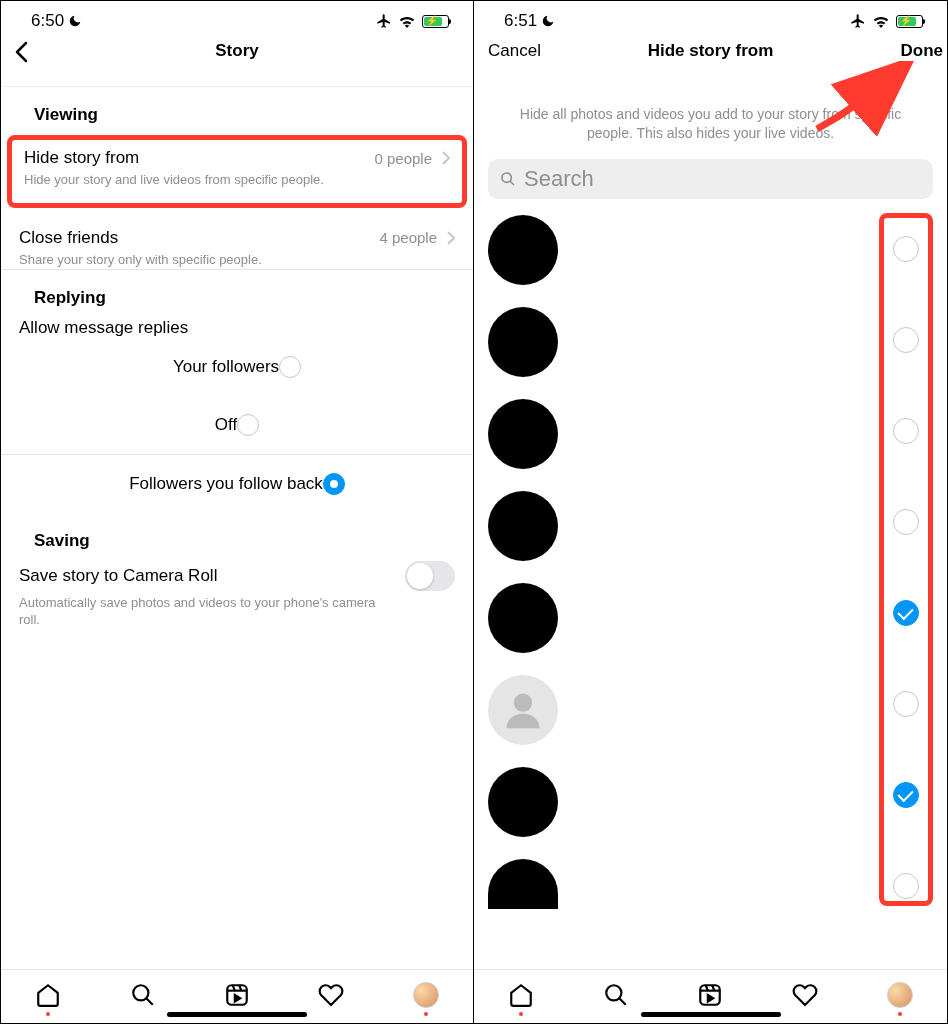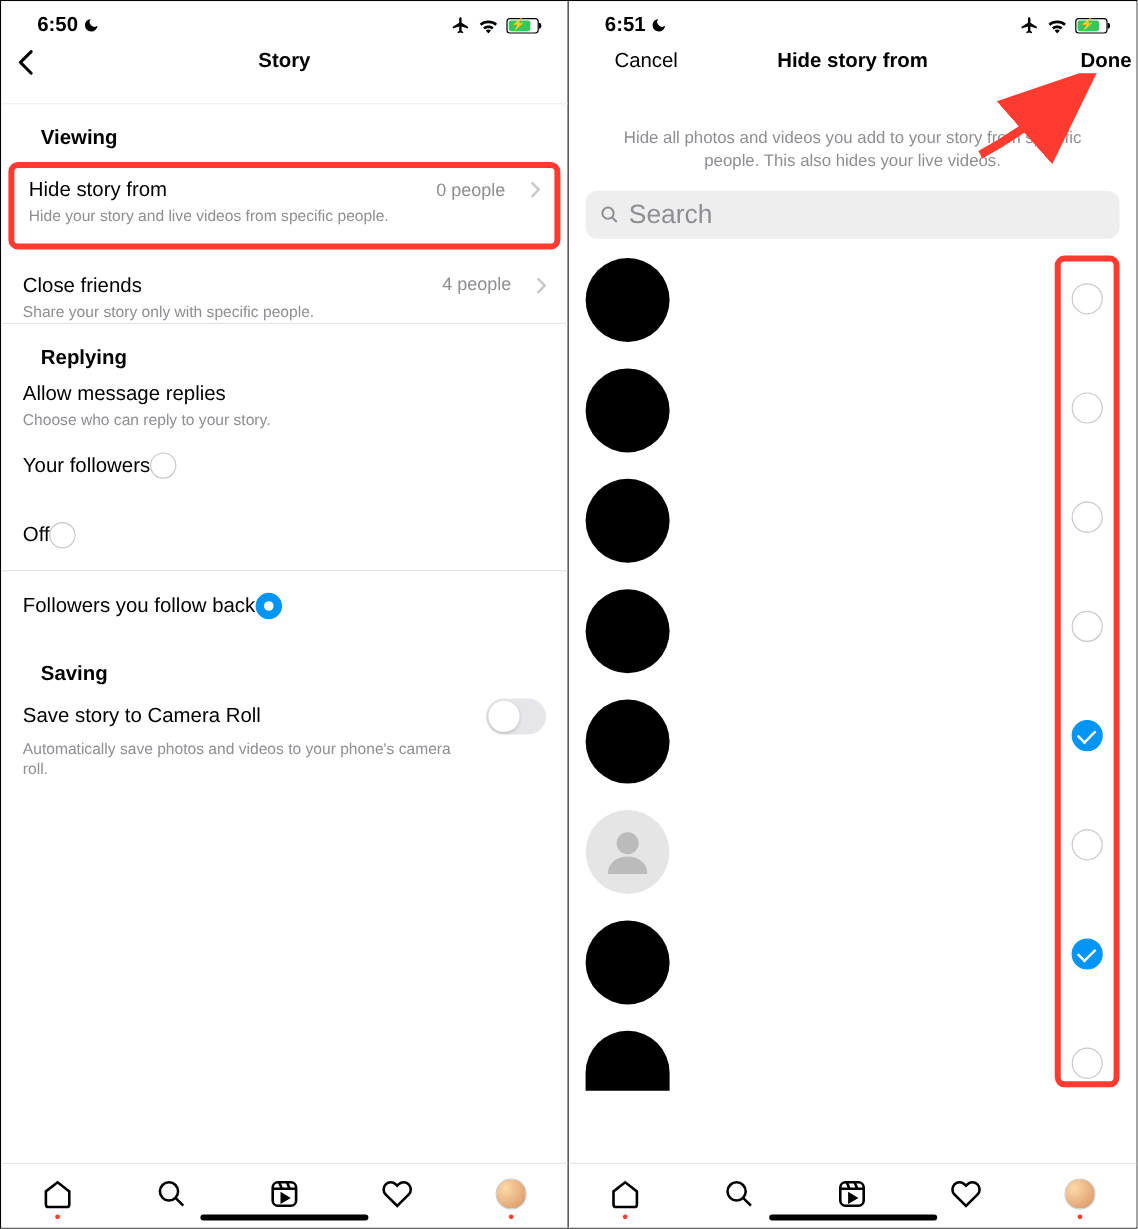--- a/index.html
+++ b/index.html
@@ -1,39 +1,39 @@
 <!DOCTYPE html>
 <html><head>
 <meta charset="utf-8">
 <style>
   * { box-sizing: border-box; margin: 0; padding: 0; font-family: -apple-system, BlinkMacSystemFont, "Segoe UI", Helvetica, Arial, sans-serif; }
   body { background: #fff; width: 948px; height: 1024px; overflow: hidden; }
   .container { display: flex; width: 948px; height: 1024px; border: 1px solid #000; }
   .phone { width: 474px; height: 1022px; position: relative; display: flex; flex-direction: column; background: #fff; }
   .phone.left { border-right: 1px solid #000; }
   .status-bar { height: 40px; display: flex; align-items: center; justify-content: space-between; padding: 0 24px 0 30px; }
-  .sb-time { font-size: 17px; font-weight: 700; display: flex; align-items: center; gap: 4px; }
+  .sb-time { font-size: 17px; font-weight: 400; display: flex; align-items: center; gap: 4px; }
   .sb-icons { display: flex; align-items: center; gap: 6px; }
   .moon { font-size: 14px; }
   .battery { width: 27px; height: 13px; border: 1px solid #000; border-radius: 3px; position: relative; }
   .battery::after { content:""; position:absolute; right:-3px; top:3px; width:2px; height:5px; background:#000; border-radius:0 2px 2px 0; }
   .battery-fill { position:absolute; left:1px; top:1px; bottom:1px; width: 70%; background:#34c759; border-radius:2px; display:flex;align-items:center;justify-content:center; }
   .bolt { color:#000; font-size:10px; line-height:1; font-weight:bold; }
   .nav-header { height: 46px; display:flex; align-items:flex-start; justify-content:center; position:relative; border-bottom:1px solid #eee; }
   .nav-title { font-size:17px; font-weight:600; }
-  .nav-left { position:absolute; left:14px; font-size:17px; cursor:pointer;margin-left:24px; }
+  .nav-left { position:absolute; left:14px; font-size:17px; cursor:pointer; }
   .nav-right { position:absolute; right:4px; font-size:17px; font-weight:600; cursor:pointer; }
   .nav-back { position:absolute; left:14px; cursor:pointer; }
   .content { flex:1; overflow:hidden; position:relative; }
   .section-header { font-size:17px; font-weight:600; padding: 18px 18px 10px; margin-left: 15px; }
   .row { padding: 0 18px; position:relative; }
   .row-main { display:flex; align-items:center; justify-content:space-between; }
   .row-title { font-size:17px; font-weight:400; }
   .row-sub { font-size:13px; color:#8e8e93; margin-top:4px; max-width: 360px; line-height:1.3; }
-  .row-right { display:flex; align-items:center; gap:21px; color:#8e8e93; font-size:15px; }
+  .row-right { display:flex; align-items:center; gap:10px; color:#8e8e93; font-size:15px; }
   .chev { color:#c7c7cc; }
   .divider { border-bottom: 0.5px solid #e5e5e5; }
   .highlight-box { border: 5px solid #ff3b30; border-radius: 8px; margin: 0 6px; padding: 8px 12px 14px; }
   .highlight-col { border: 5px solid #ff3b30; border-radius: 8px; }
   .radio { width:22px; height:22px; border:1.5px solid #c7c7cc; border-radius:50%; position:relative; cursor:pointer; }
   .radio.checked { border-color:#0095f6; background:#0095f6; }
   .radio.checked::after { content:""; position:absolute; top:50%; left:50%; width:8px; height:8px; background:#fff; border-radius:50%; transform:translate(-50%,-50%); }
   .check-circle { width:26px; height:26px; border:1.5px solid #c7c7cc; border-radius:50%; position:relative; cursor:pointer; background:#fff; }
   .check-circle.checked { background:#0095f6; border-color:#0095f6; }
   .check-circle.checked::after { content:""; position:absolute; left:7px; top:4px; width:7px; height:12px; border:solid #fff; border-width:0 2.5px 2.5px 0; transform:rotate(45deg); }
@@ -48,21 +48,21 @@
   .avatar-circle.placeholder { background:#e5e5e5; display:flex;align-items:center;justify-content:center; }
   .avatar-circle.placeholder svg { color:#bbb; }
   .avatar-circle.partial { width:70px; height:50px; border-radius: 70px 70px 0 0 / 70px 70px 0 0; position:relative; overflow:hidden; }
   .checks-col { width:54px; padding: 2px 6px; display:flex; flex-direction:column; gap:66px; align-items:center; }
   .tab-bar { height:54px; border-top:0.5px solid #e5e5e5; display:flex; align-items:center; justify-content:space-around; padding-bottom:4px; }
   .tab-item { position:relative; cursor:pointer; display:flex; align-items:center; justify-content:center; width:30px; height:30px; }
   .tab-dot { position:absolute; bottom:-6px; left:50%; transform:translateX(-50%); width:4px; height:4px; background:#ff3b30; border-radius:50%; }
   .profile-avatar { width:26px; height:26px; border-radius:50%; background: radial-gradient(circle at 30% 30%, #fcd9a8, #d89060); border:1px solid #ccc; }
   .home-indicator { position:absolute; bottom:6px; left:50%; transform:translateX(-50%); width:140px; height:5px; background:#000; border-radius:3px; }
   .arrow-annotation { position:absolute; top:60px; right:28px; pointer-events:none; z-index:50; }
-  .radio-row { display:flex; align-items:center; justify-content:flex-start; padding: 18px 18px; }
+  .radio-row { display:flex; align-items:center; justify-content:center; padding: 18px 18px; }
 </style>
 </head>
 <body>
 
 <div class="container">
 
   <div class="phone left">
     <div class="status-bar">
       <div class="sb-time">
         <span>6:50</span>
@@ -120,21 +120,20 @@
               </svg>
           </div>
         </div>
         <div class="row-sub">Share your story only with specific people.</div>
       </div>
 
       <div class="section-header">Replying</div>
 
       <div class="row">
         <div class="row-title">Allow message replies</div>
-        <div class="row-sub">Choose who can reply to your story.</div>
       </div>
 
       <div class="radio-row">
         <div class="row-title">Your followers</div>
         <div class="radio"></div>
       </div>
       <div class="radio-row divider">
         <div class="row-title">Off</div>
         <div class="radio"></div>
       </div>

